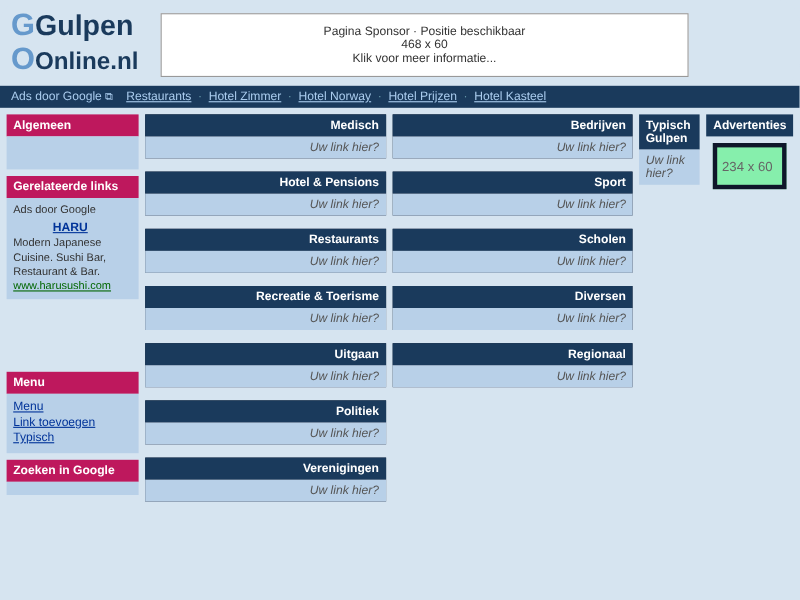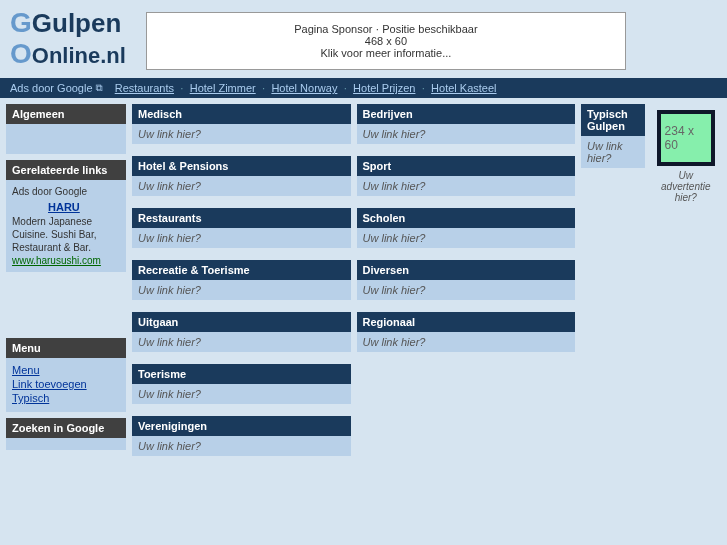--- a/index.html
+++ b/index.html
@@ -78,21 +78,21 @@
 
     
     #sidebar {
       width: 120px;
       min-width: 120px;
       display: flex;
       flex-direction: column;
       gap: 6px;
     }
     .sidebar-section-title {
-      background: #404040;
+      background: #be185d;
       color: #fff;
       font-size: 11px;
       font-weight: bold;
       padding: 4px 6px;
     }
     .sidebar-section-body {
       background: #b8d0e8;
       padding: 6px 6px;
       font-size: 11px;
     }
@@ -143,20 +143,21 @@
     #content {
       flex: 1;
       display: flex;
       flex-direction: column;
       gap: 0;
       margin: 0 6px;
     }
     .cat-section {
       background: #0f172a;
       margin-bottom: 6px;
+      text-align: right;
     }
     .cat-title {
       background: #1a3a5c;
       color: #fff;
       font-size: 11px;
       font-weight: bold;
       padding: 4px 6px;
     }
     .cat-body {
       padding: 4px 6px;
@@ -367,21 +368,21 @@
       <div class="cat-section">
         <div class="cat-title">Regionaal</div>
         <div class="cat-body">
           <span class="cat-link">Uw link hier?</span>
         </div>
       </div>
     </div>
 
     <div class="row1">
       <div class="cat-section" style="max-width:50%;width:calc(50% - 3px);">
-        <div class="cat-title">Toerisme</div>
+        <div class="cat-title">Politiek</div>
         <div class="cat-body">
           <span class="cat-link">Uw link hier?</span>
         </div>
       </div>
     </div>
 
     <div class="row1">
       <div class="cat-section" style="max-width:50%;width:calc(50% - 3px);">
         <div class="cat-title">Verenigingen</div>
         <div class="cat-body">
@@ -395,21 +396,21 @@
   <div id="right-sidebar">
 
     <div>
       <div class="right-section-title">Typisch Gulpen</div>
       <div class="right-section-body">
         <span class="cat-link">Uw link hier?</span>
       </div>
     </div>
 
     <div>
+      <div class="right-section-title">Advertenties</div>
       <div class="ad-box">
         <span class="ad-box-label">234 x 60</span>
       </div>
-      <div class="ad-link-text">Uw advertentie hier?</div>
     </div>
 
   </div>
 
 </div>
 
 </body></html>

